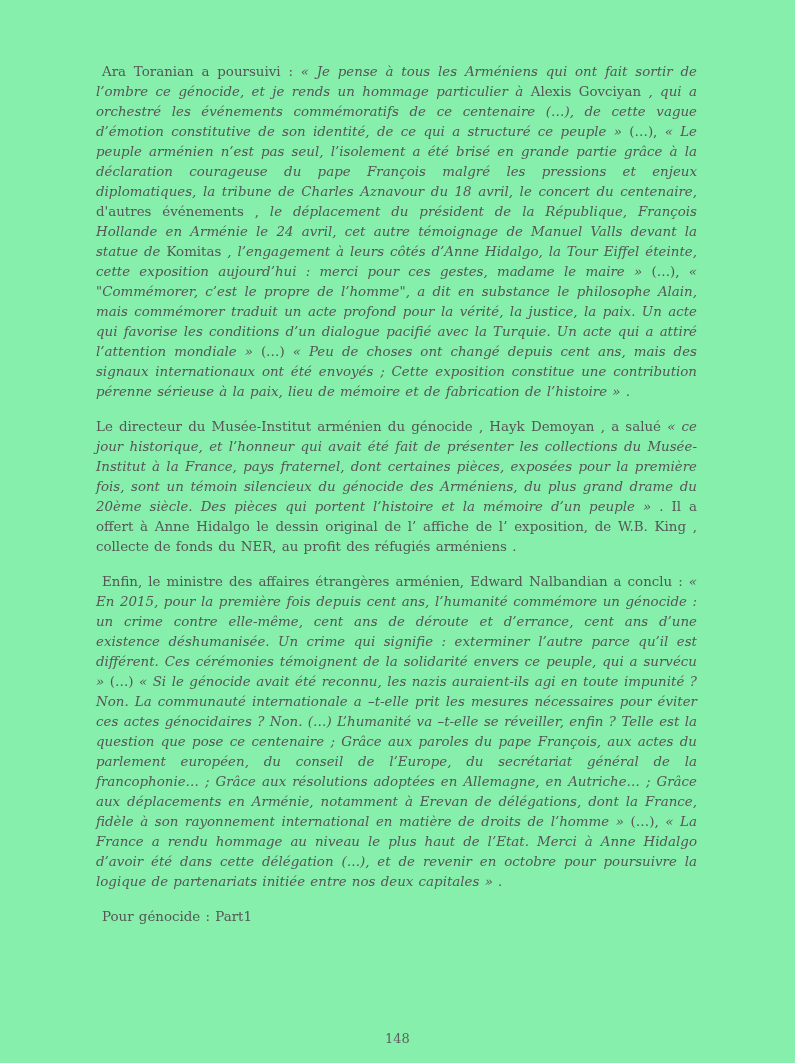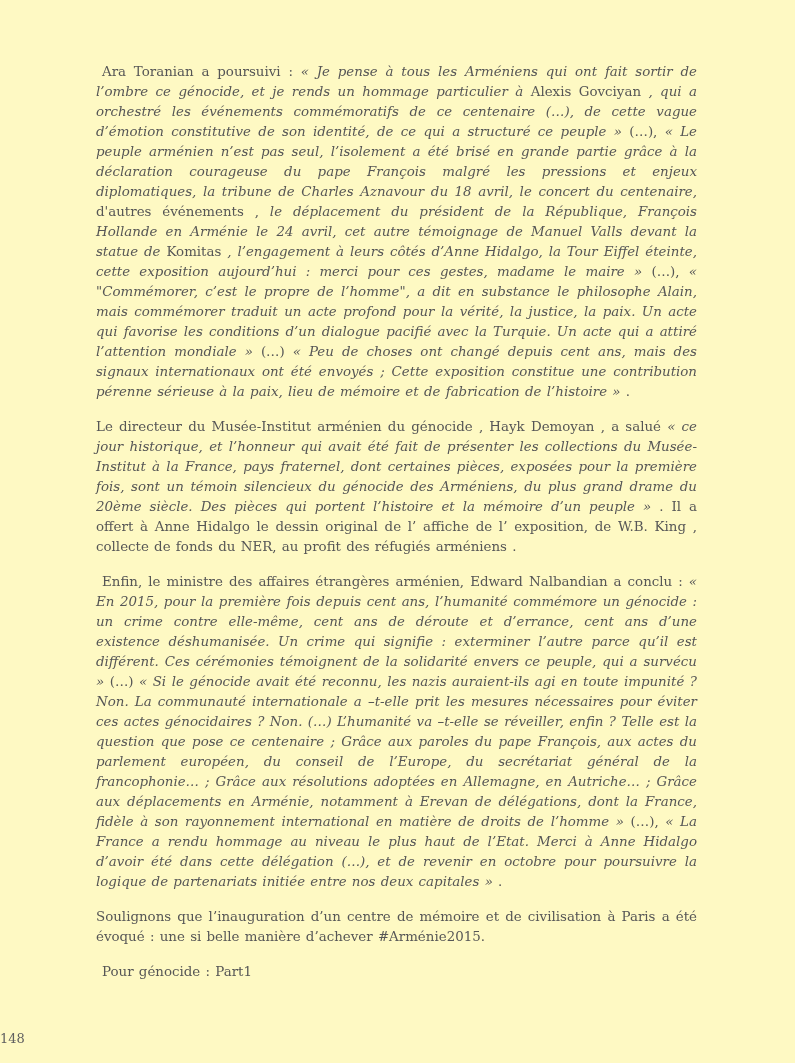--- a/index.html
+++ b/index.html
@@ -4,21 +4,21 @@
 <style>
   html, body {
     margin: 0;
     padding: 0;
     background: #ffffff;
   }
   .page {
     position: relative;
     width: 795px;
     height: 1063px;
-    background: #fef9c3;
+    background: #86efac;
     overflow: hidden;
     font-family: "DejaVu Serif", "Liberation Serif", serif;
     color: #565656;
   }
   .content {
     position: absolute;
     top: 62px;
     left: 96px;
     width: 601px;
   }
@@ -36,31 +36,30 @@
     font-style: italic;
   }
   .run-roman {
     font-style: normal;
   }
   .page-number {
     position: absolute;
     bottom: 17px;
     left: 0;
     width: 100%;
-    text-align: left;
+    text-align: center;
     font-size: 13px;
     color: #606060;
   }
 </style>
 </head>
 <body>
 
 <div class="page">
   <div class="content">
 
   <p class="para indent"><span class="run-roman">Ara Toranian a poursuivi : </span><span class="run-italic">« Je pense à tous les Arméniens qui ont fait sortir de l’ombre ce génocide, et je rends un hommage particulier à </span><span class="run-roman">Alexis Govciyan</span><span class="run-italic"> , qui a orchestré les événements commémoratifs de ce centenaire (…), de cette vague d’émotion constitutive de son identité, de ce qui a structuré ce peuple » </span><span class="run-roman">(…), </span><span class="run-italic">« Le peuple arménien n’est pas seul, l’isolement a été brisé en grande partie grâce à la déclaration courageuse du pape François malgré les pressions et enjeux diplomatiques, la tribune de Charles Aznavour du 18 avril, le concert du centenaire, </span><span class="run-roman">d'autres événements , </span><span class="run-italic">le déplacement du président de la République, François Hollande en Arménie le 24 avril, cet autre témoignage de Manuel Valls devant la statue de </span><span class="run-roman">Komitas</span><span class="run-italic"> , l’engagement à leurs côtés d’Anne Hidalgo, la Tour Eiffel éteinte, cette exposition aujourd’hui : merci pour ces gestes, madame le maire » </span><span class="run-roman">(…), </span><span class="run-italic">« "Commémorer, c’est le propre de l’homme", a dit en substance le philosophe Alain, mais commémorer traduit un acte profond pour la vérité, la justice, la paix. Un acte qui favorise les conditions d’un dialogue pacifié avec la Turquie. Un acte qui a attiré l’attention mondiale » </span><span class="run-roman">(…) </span><span class="run-italic">« Peu de choses ont changé depuis cent ans, mais des signaux internationaux ont été envoyés ; Cette exposition constitue une contribution pérenne sérieuse à la paix, lieu de mémoire et de fabrication de l’histoire » </span><span class="run-roman">.</span></p>
       <p class="para"><span class="run-roman">Le directeur du Musée-Institut arménien du génocide , Hayk Demoyan , a salué </span><span class="run-italic">« ce jour historique, et l’honneur qui avait été fait de présenter les collections du Musée-Institut à la France, pays fraternel, dont certaines pièces, exposées pour la première fois, sont un témoin silencieux du génocide des Arméniens, du plus grand drame du 20ème siècle. Des pièces qui portent l’histoire et la mémoire d’un peuple » </span><span class="run-roman">. Il a offert à Anne Hidalgo le dessin original de l’ affiche de l’ exposition, de W.B. King , collecte de fonds du NER, au profit des réfugiés arméniens .</span></p>
       <p class="para indent"><span class="run-roman">Enfin, le ministre des affaires étrangères arménien, Edward Nalbandian a conclu : </span><span class="run-italic">« En 2015, pour la première fois depuis cent ans, l’humanité commémore un génocide : un crime contre elle-même, cent ans de déroute et d’errance, cent ans d’une existence déshumanisée. Un crime qui signifie : exterminer l’autre parce qu’il est différent. Ces cérémonies témoignent de la solidarité envers ce peuple, qui a survécu » </span><span class="run-roman">(…) </span><span class="run-italic">« Si le génocide avait été reconnu, les nazis auraient-ils agi en toute impunité ? Non. La communauté internationale a –t-elle prit les mesures nécessaires pour éviter ces actes génocidaires ? Non. (…) L’humanité va –t-elle se réveiller, enfin ? Telle est la question que pose ce centenaire ; Grâce aux paroles du pape François, aux actes du parlement européen, du conseil de l’Europe, du secrétariat général de la francophonie… ; Grâce aux résolutions adoptées en Allemagne, en Autriche… ; Grâce aux déplacements en Arménie, notamment à Erevan de délégations, dont la France, fidèle à son rayonnement international en matière de droits de l’homme » </span><span class="run-roman">(…), </span><span class="run-italic">« La France a rendu hommage au niveau le plus haut de l’Etat. Merci à Anne Hidalgo d’avoir été dans cette délégation (…), et de revenir en octobre pour poursuivre la logique de partenariats initiée entre nos deux capitales » </span><span class="run-roman">.</span></p>
-      <p class="para"><span class="run-roman">Soulignons que l’inauguration d’un centre de mémoire et de civilisation à Paris a été évoqué : une si belle manière d’achever #Arménie2015.</span></p>
       <p class="para indent"><span class="run-roman">Pour génocide : Part1</span></p>
     </div>
   <div class="page-number">148</div>
 </div>
 
 </body></html>

